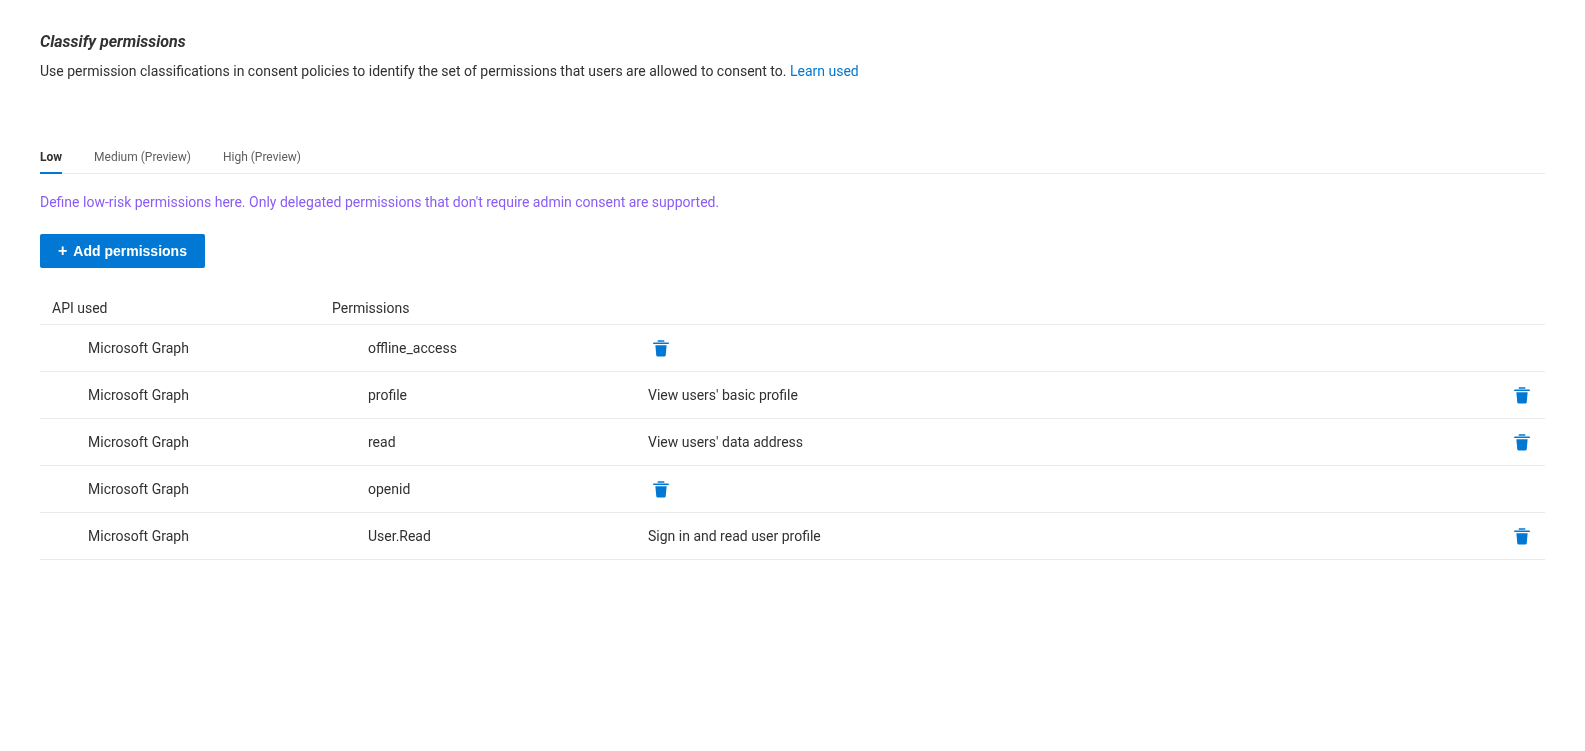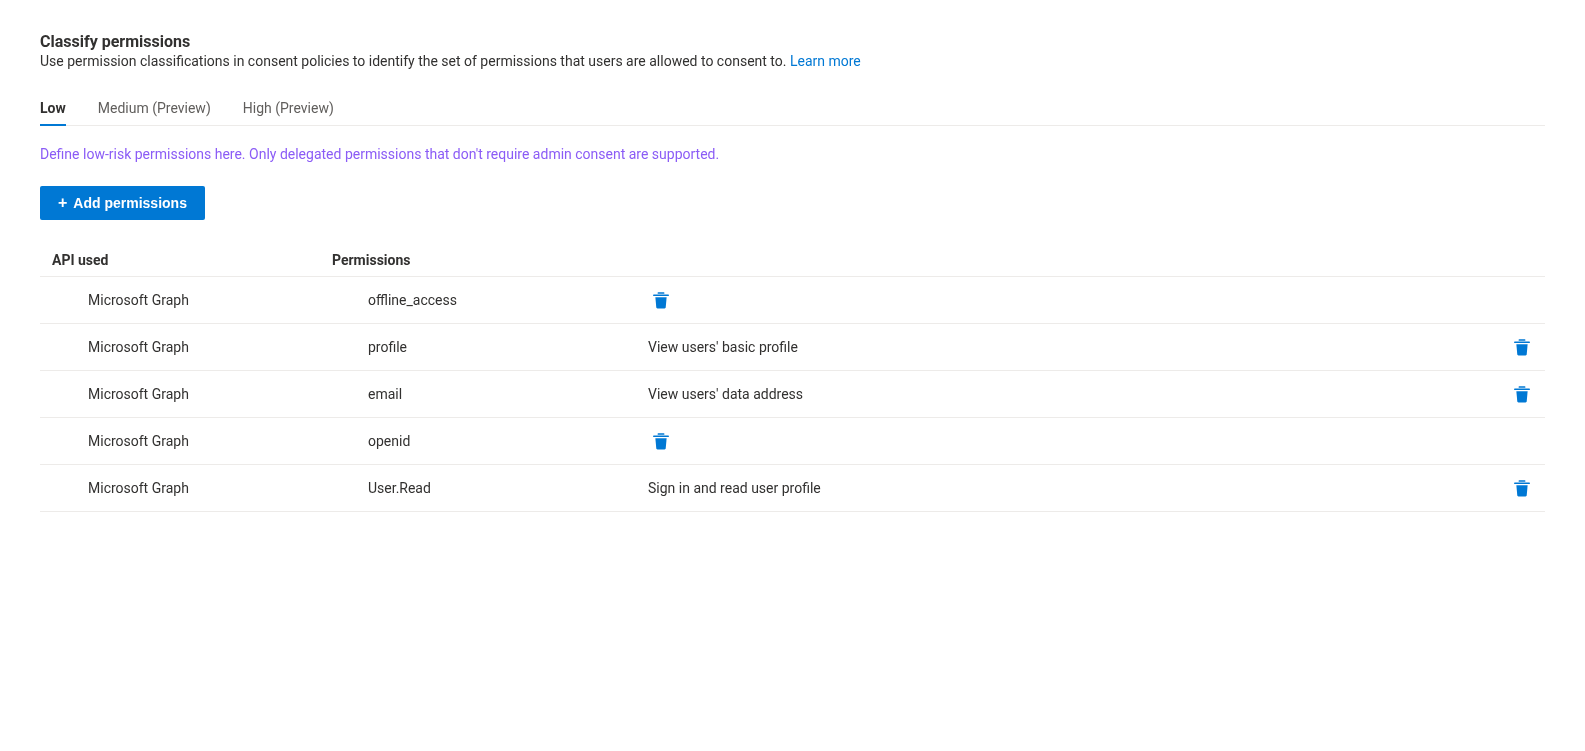--- a/index.html
+++ b/index.html
@@ -12,20 +12,22 @@
       font-family: -apple-system, BlinkMacSystemFont, 'Segoe UI', Roboto, sans-serif;
       background: #ffffff;
       color: #323130;
       font-size: 14px;
       padding: 32px 40px;
     }
 
     .page-title {
       font-weight: 700;
       font-size: 16px;
+      margin-bottom: 10px;
+      font-style: italic;
     }
 
     .description {
       color: #323130;
       margin-bottom: 20px;
       line-height: 1.5;
     }
 
     .learn-more-link {
       color: #0078d4;
@@ -36,25 +38,26 @@
     .tabs {
       display: flex;
       gap: 32px;
       border-bottom: 1px solid #edebe9;
       margin-bottom: 20px;
     }
 
     .tab {
       padding: 8px 0;
       cursor: pointer;
-      font-size: 14px;
+      font-size: 12px;
       color: #605e5c;
       border-bottom: 2px solid transparent;
       margin-bottom: -1px;
       user-select: none;
+      margin-top: 40px;
     }
 
     .tab.active {
       font-weight: 700;
       color: #323130;
       border-bottom: 2px solid #0078d4;
     }
 
     .low-risk-desc {
       color: #8b5cf6;
@@ -86,21 +89,21 @@
     }
 
     .table-header {
       display: grid;
       grid-template-columns: 280px 280px 1fr 60px;
       padding: 8px 12px;
       border-bottom: 1px solid #edebe9;
     }
 
     .table-header-cell {
-      font-weight: 700;
+      font-weight: 400;
       font-size: 14px;
       color: #323130;
     }
 
     .table-row {
       display: grid;
       grid-template-columns: 280px 280px 1fr 60px;
       padding: 10px 12px;
       border-bottom: 1px solid #edebe9;
       align-items: center;
@@ -131,21 +134,21 @@
   </style>
 </head>
 <body>
 
 <div>
 
   <h1 class="page-title">Classify permissions</h1>
 
   <p class="description">
     <span>Use permission classifications in consent policies to identify the set of permissions that users are allowed to consent to.</span>
-    <a class="learn-more-link" href="#">Learn more</a>
+    <a class="learn-more-link" href="#">Learn used</a>
   </p>
 
   <div class="tabs">
     <div class="tab active">Low</div>
     <div class="tab">Medium (Preview)</div>
     <div class="tab">High (Preview)</div>
   </div>
 
   <p class="low-risk-desc">Define low-risk permissions here. Only delegated permissions that don't require admin consent are supported.</p>
 
@@ -185,21 +188,21 @@
             <rect x="5" y="1" width="6" height="1.5" rx="0.5" fill="#0078d4"></rect>
             <rect x="1" y="3" width="14" height="1.5" rx="0.5" fill="#0078d4"></rect>
             <path d="M3 5.5L3.8 14.5C3.85 15.05 4.3 15.5 4.85 15.5H11.15C11.7 15.5 12.15 15.05 12.2 14.5L13 5.5H3Z" fill="#0078d4"></path>
           </svg>
         </button>
       </div>
     </div>
 
     <div class="table-row">
       <div class="table-cell">Microsoft Graph</div>
-      <div class="table-cell">email</div>
+      <div class="table-cell">read</div>
       <div class="table-cell">View users' data address</div>
       <div class="table-cell">
         <button class="delete-btn" title="Delete">
           <svg class="trash-icon" viewBox="0 0 16 16" fill="none" xmlns="http://www.w3.org/2000/svg">
             <rect x="5" y="1" width="6" height="1.5" rx="0.5" fill="#0078d4"></rect>
             <rect x="1" y="3" width="14" height="1.5" rx="0.5" fill="#0078d4"></rect>
             <path d="M3 5.5L3.8 14.5C3.85 15.05 4.3 15.5 4.85 15.5H11.15C11.7 15.5 12.15 15.05 12.2 14.5L13 5.5H3Z" fill="#0078d4"></path>
           </svg>
         </button>
       </div>

